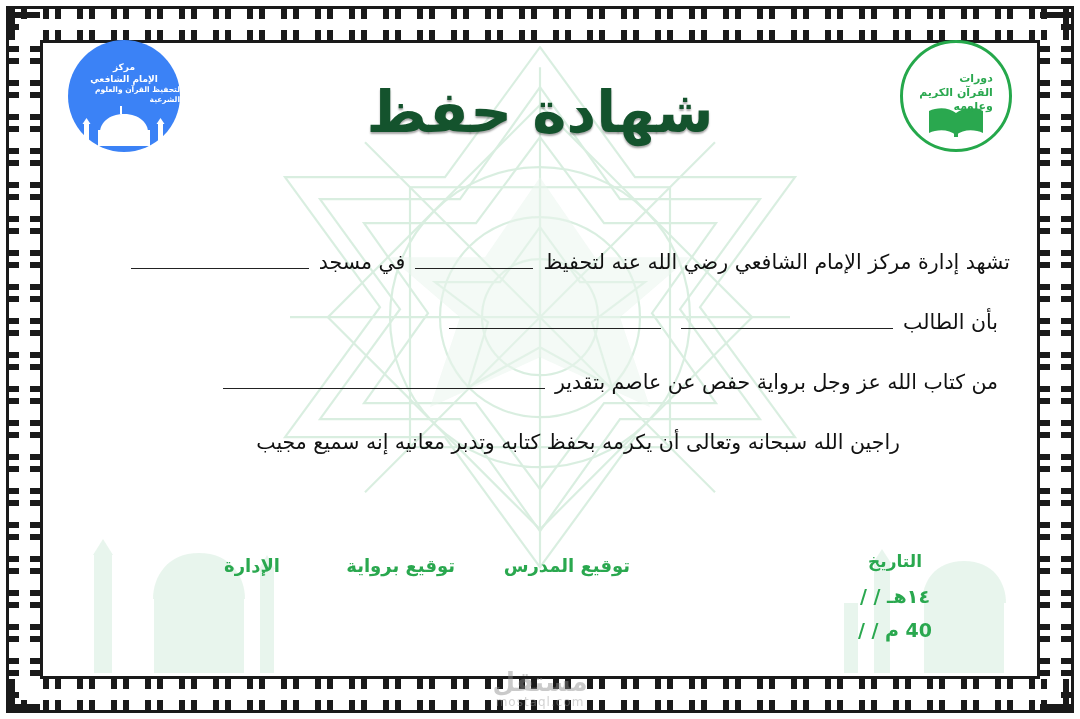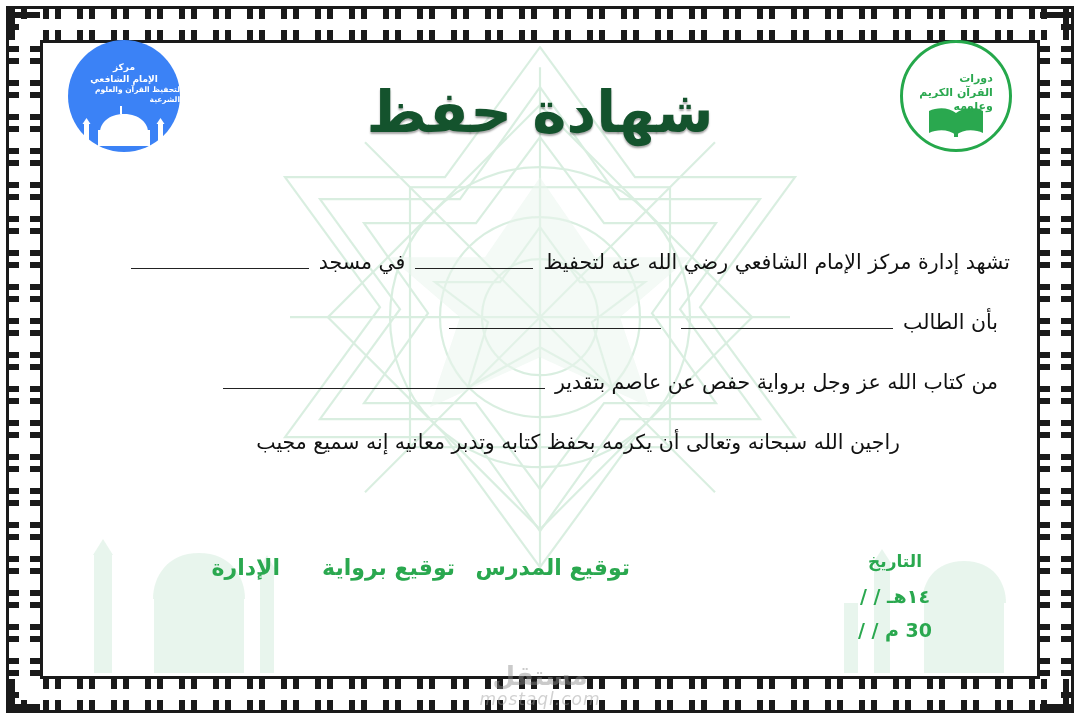--- a/index.html
+++ b/index.html
@@ -189,21 +189,21 @@
   .footer {
     position: absolute;
     bottom: 62px;
     left: 70px;
     right: 70px;
     height: 120px;
   }
   .sig {
     position: absolute;
     color: #2aa84f;
-    font-size: 22px;
+    font-size: 18px;
     font-weight: bold;
     top: 18px;
     text-align: center;
   }
   .sig-admin   { right: 730px; }
   .sig-manager { right: 555px; }
   .sig-teacher { right: 380px; }
 
   .date-block {
     position: absolute;
@@ -236,24 +236,23 @@
     opacity: 0.45;
   }
   .watermark .wm-ar {
     color: #8c8c8c;
     font-size: 26px;
     font-weight: bold;
     letter-spacing: 1px;
   }
   .watermark .wm-en {
     color: #9a9a9a;
-    font-size: 17px;
+    font-size: 12px;
     letter-spacing: 1px;
     margin-top: -2px;
-    font-style: italic;
   }
 </style>
 </head>
 <body>
 
 <div class="certificate">
 
   <div class="bg-art">
     <svg class="star-pattern" width="720" height="640" viewBox="0 0 720 640">
       <g fill="none" stroke="#9ed4b0" stroke-width="2.2">
@@ -361,21 +360,21 @@
   </div>
 
   <div class="footer">
     <div class="sig sig-admin">الإدارة</div>
     <div class="sig sig-manager">توقيع برواية</div>
     <div class="sig sig-teacher">توقيع المدرس</div>
 
     <div class="date-block">
       <div class="date-label">التاريخ</div>
       <div class="date-row">١٤هـ   /      /</div>
-      <div class="date-row">30 م   /      /</div>
+      <div class="date-row">40 م   /      /</div>
     </div>
   </div>
 
   <div class="watermark">
     <div class="wm-ar">مستقل</div>
     <div class="wm-en">mostaql.com</div>
   </div>
 
 </div>
 

